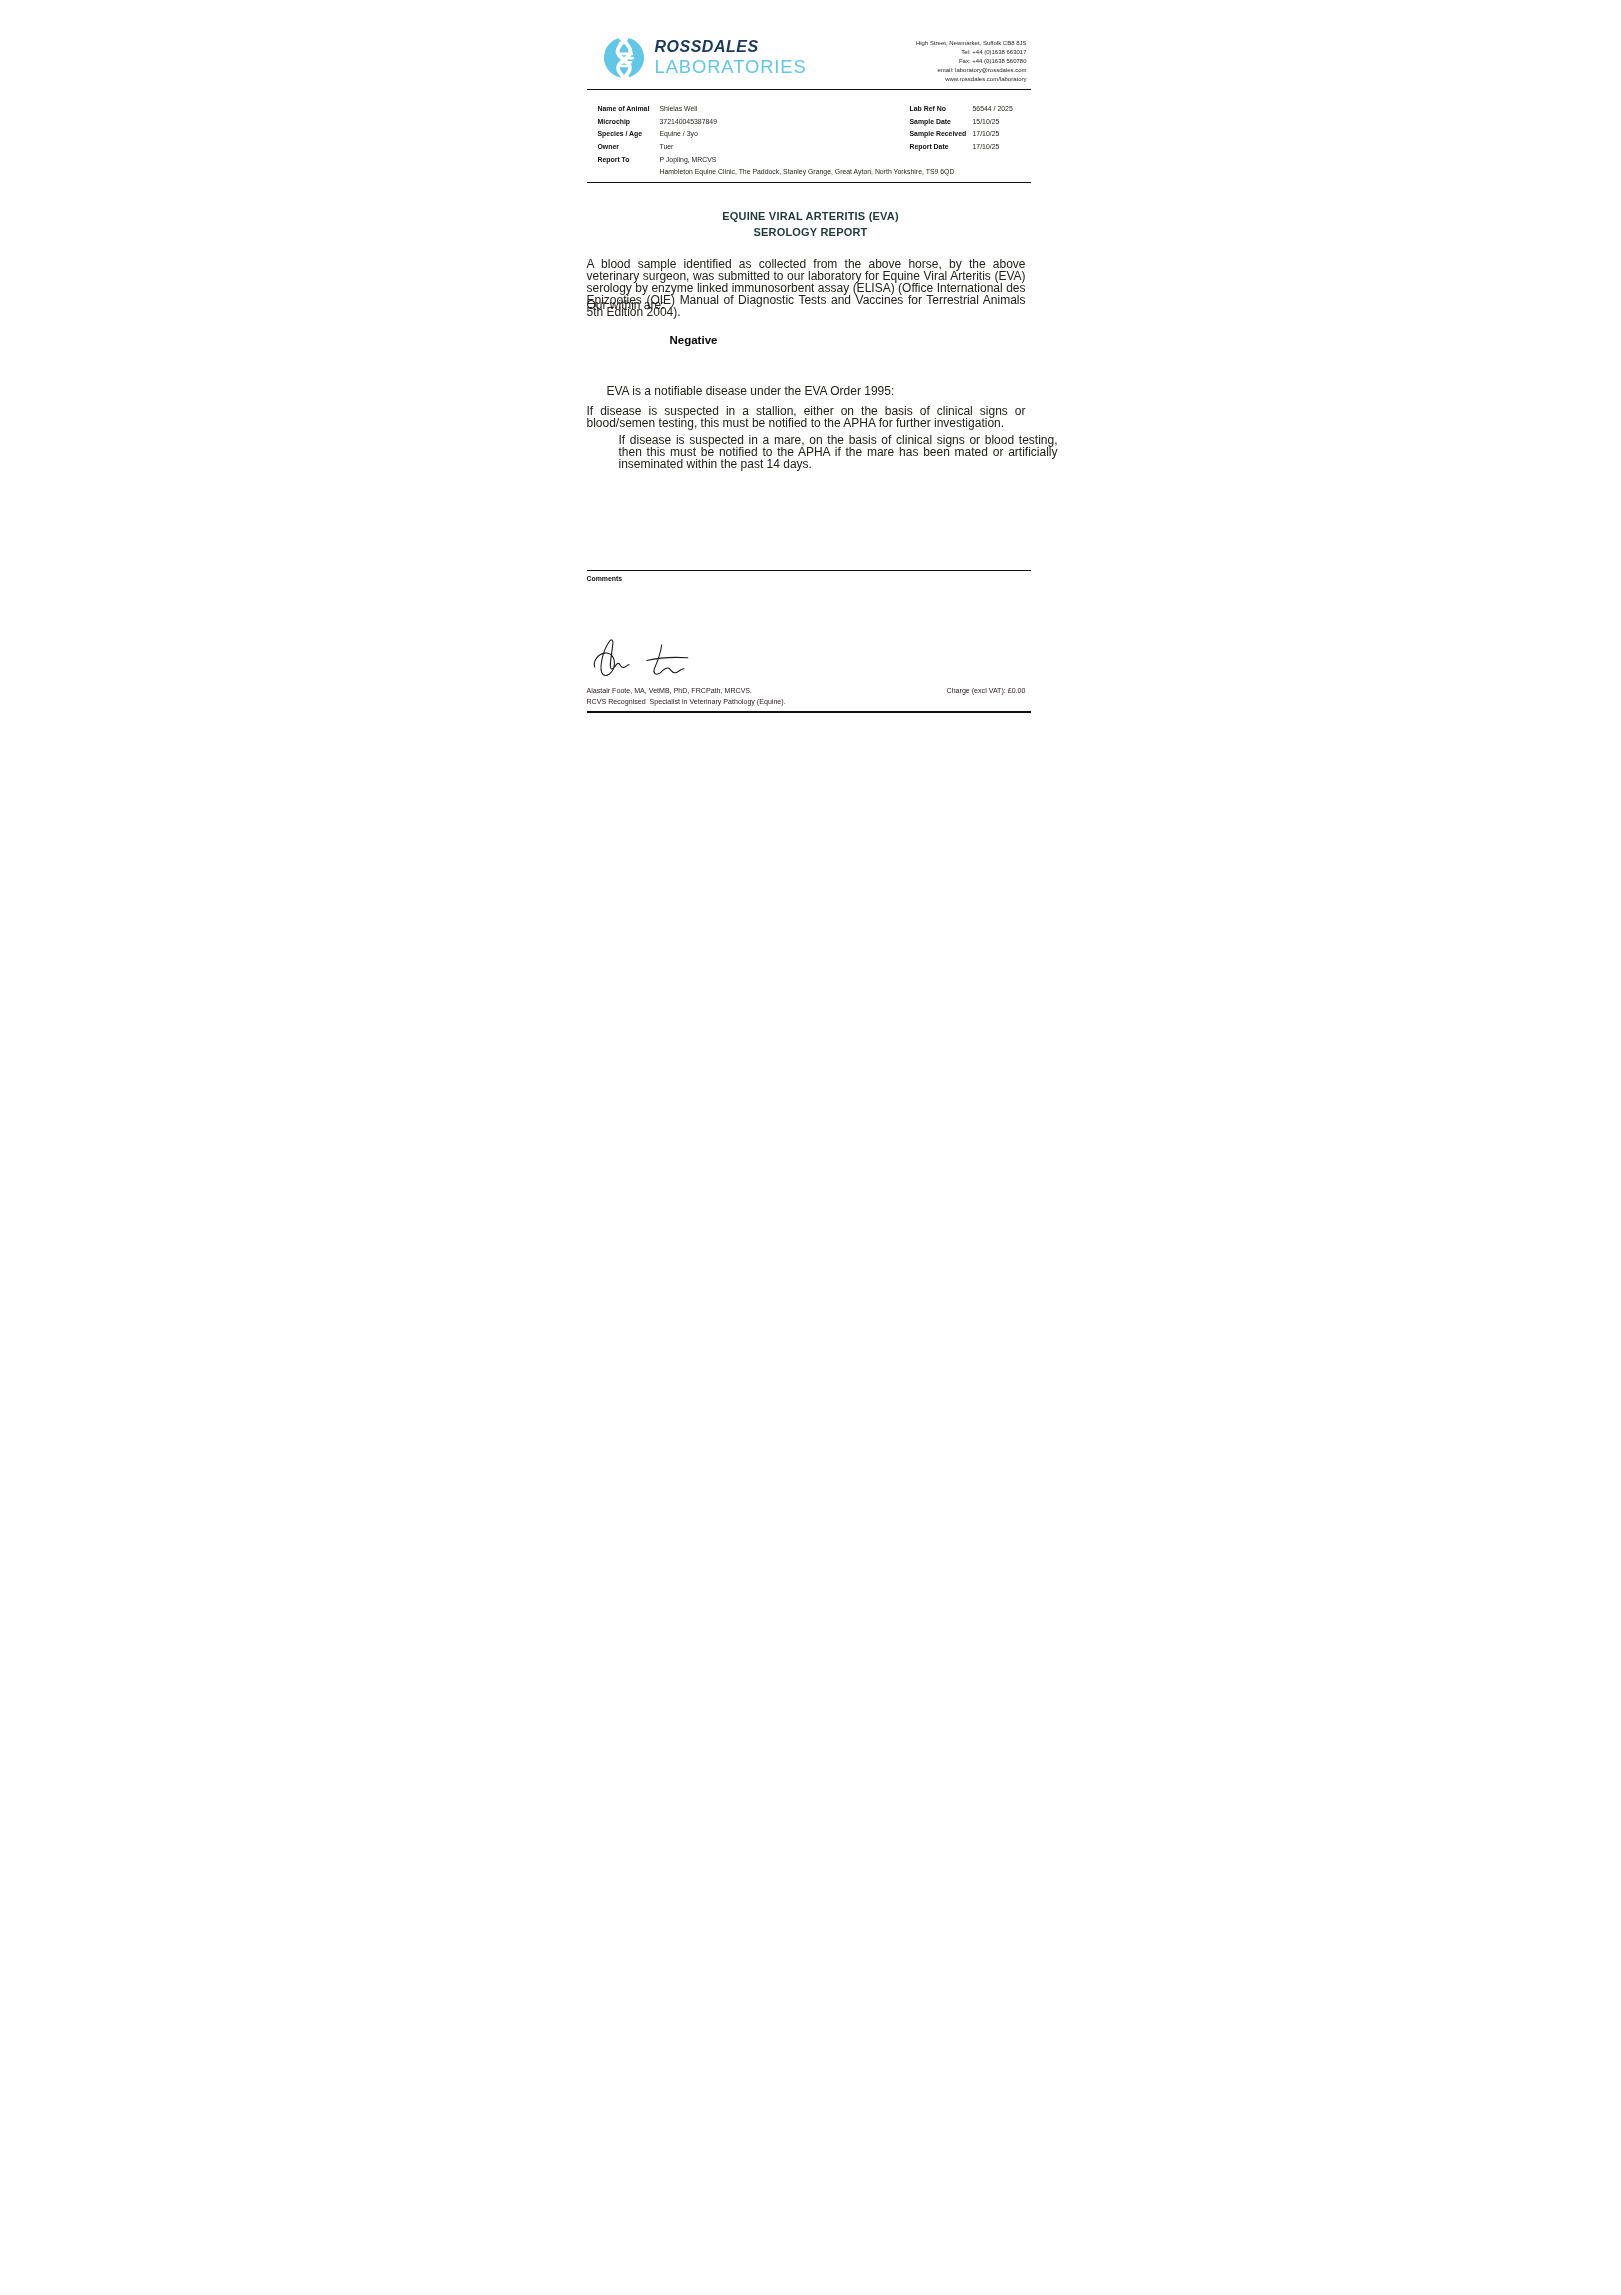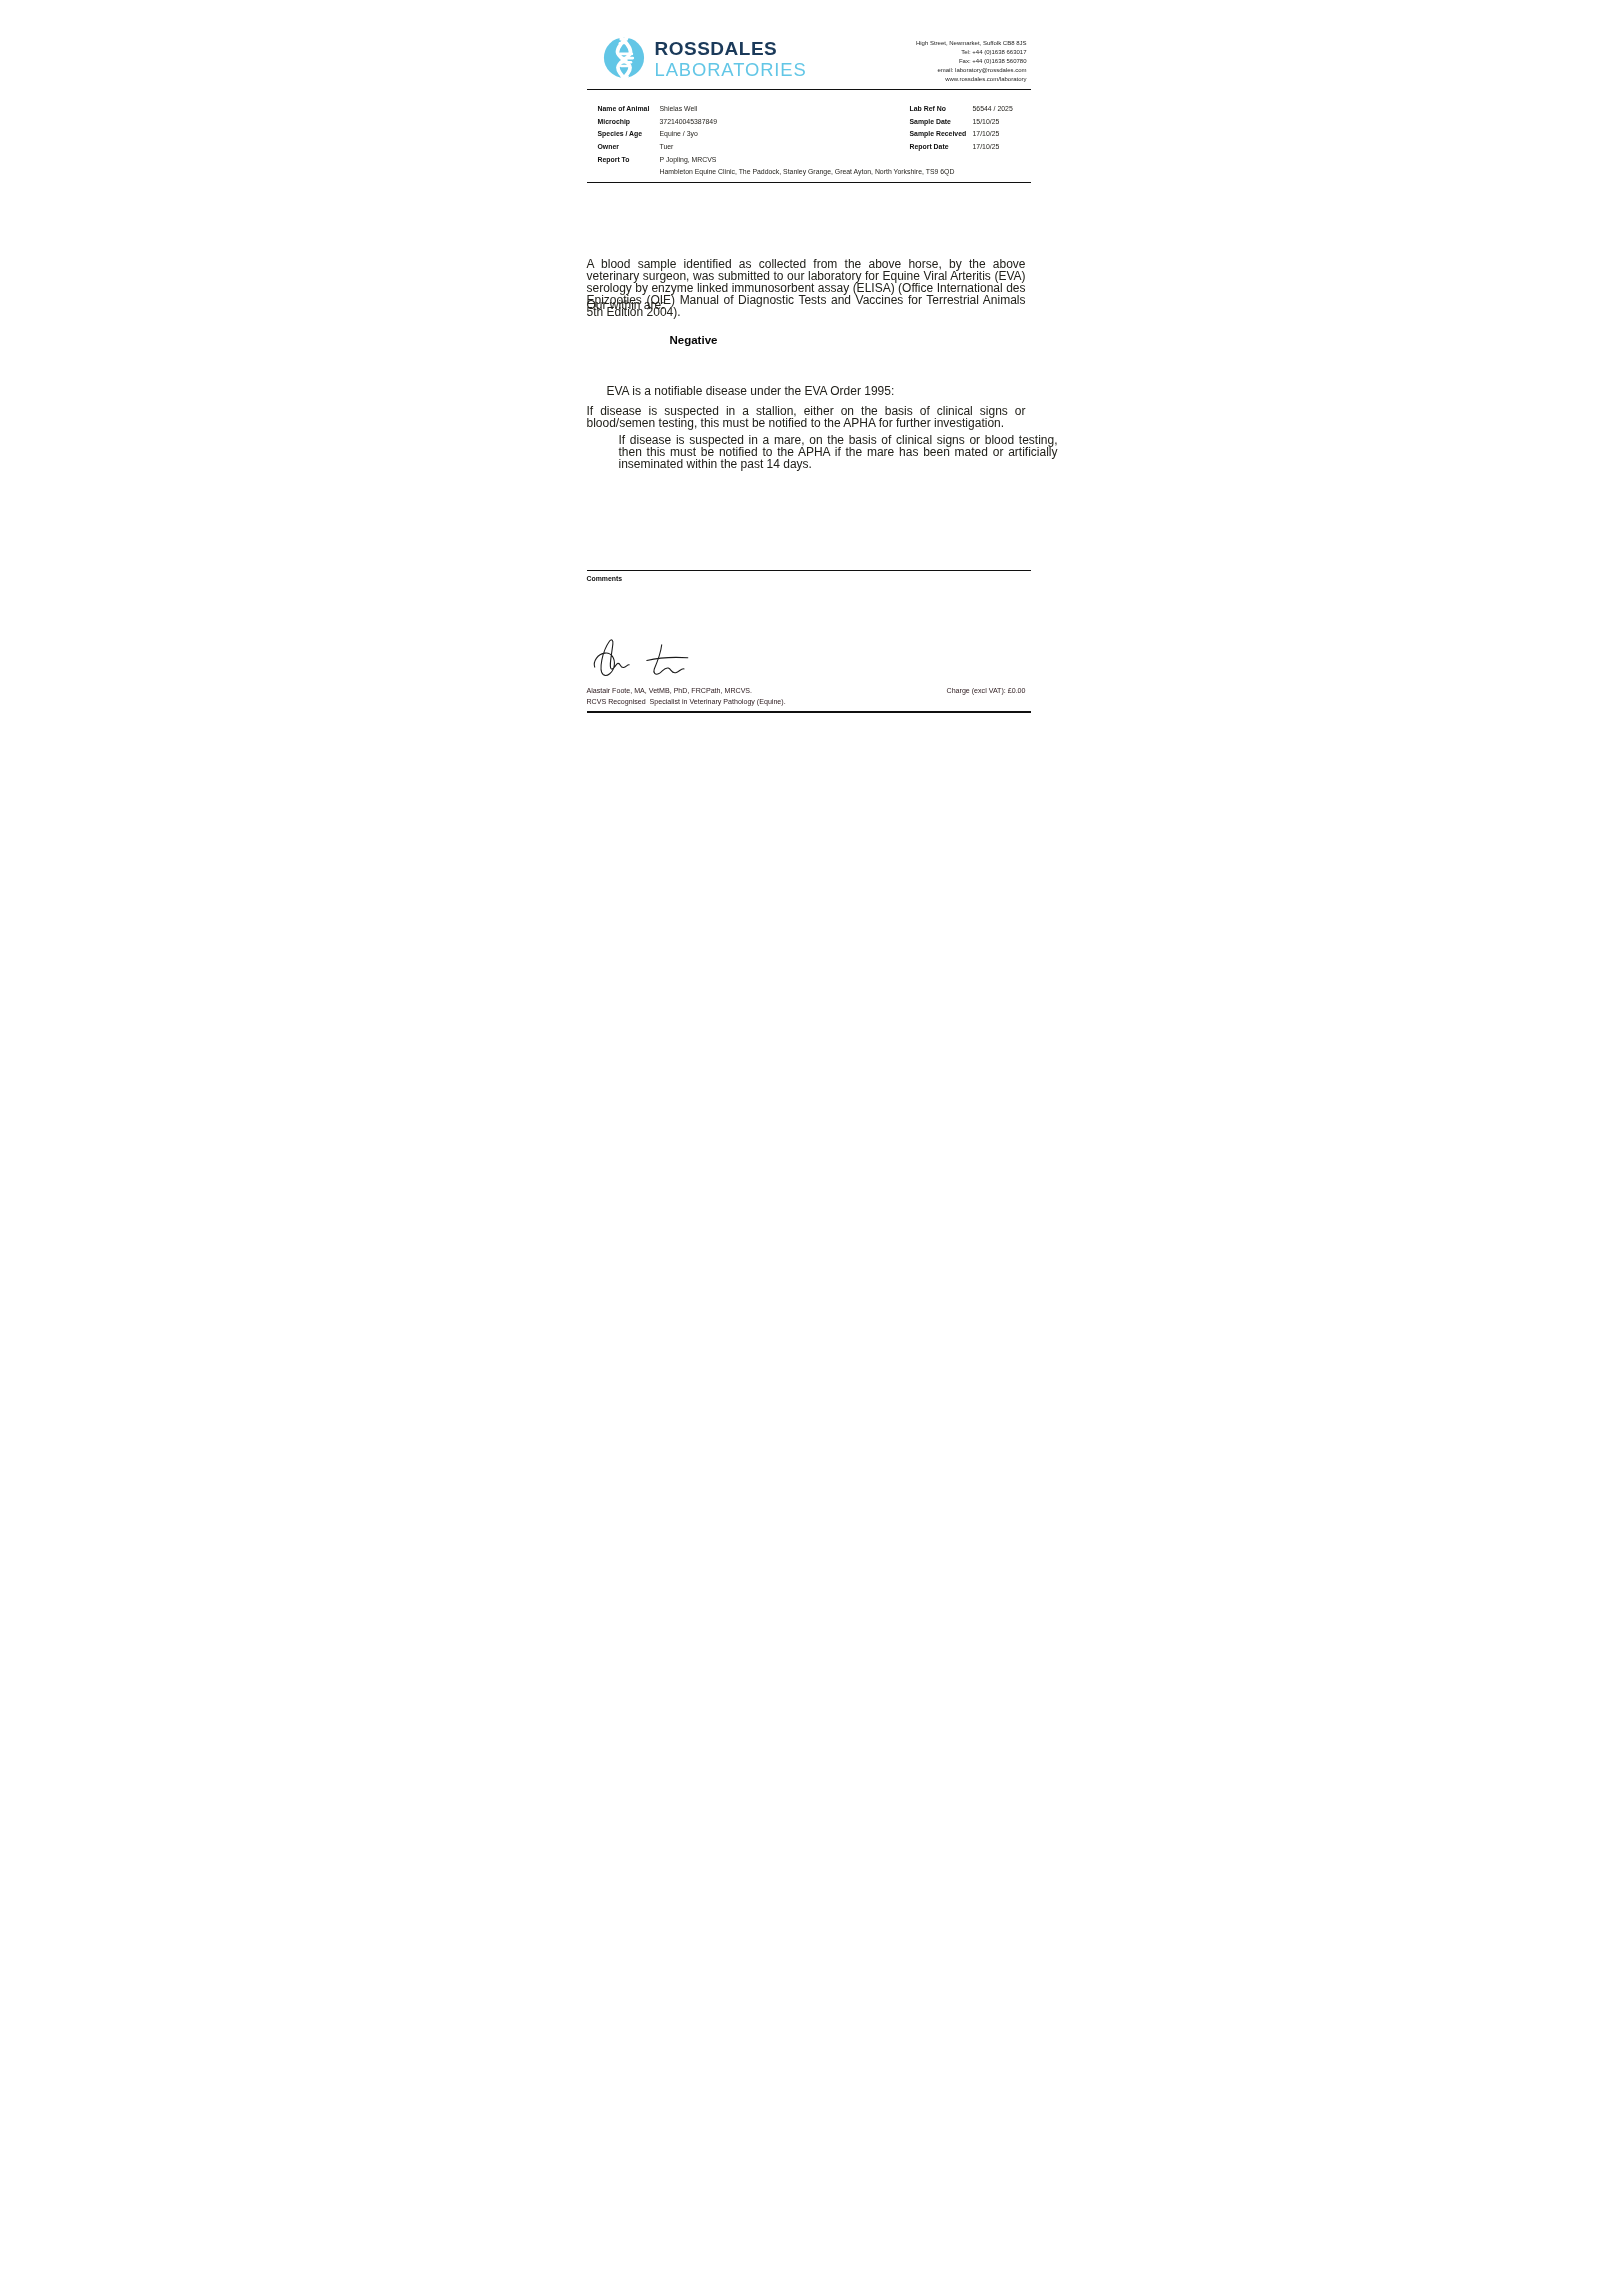--- a/index.html
+++ b/index.html
@@ -10,21 +10,21 @@
     background:#ffffff;
     font-family:"Liberation Sans", sans-serif;
     color:#21201b;
     overflow:hidden;
   }
   .rule{position:absolute;left:36px;width:444px;height:1.4px;background:#101010;}
   
   .logo-icon{position:absolute;left:52px;top:34px;width:42px;height:51px;}
   .wordmark{position:absolute;left:104px;top:39px;line-height:1;}
   .wordmark .row1{
-    font-size:19px;font-weight:bold;color:#1b3a5a;letter-spacing:0.5px;
+    font-size:16px;font-weight:bold;color:#1b3a5a;letter-spacing:0.5px;font-style:italic;
   }
   .wordmark .row2{
     font-size:18.4px;font-weight:500;color:#62c6e6;letter-spacing:0.9px;margin-top:3.2px;
   }
   .contact{
     position:absolute;right:44px;top:39px;text-align:right;
     font-size:6px;line-height:9px;color:#1d1d1d;
   }
   
   .details{position:absolute;left:0;top:0;width:100%;font-size:6.9px;}
@@ -116,20 +116,24 @@
     <span class="val" style="left:422px;top:143px;">17/10/25</span>
 
     <span class="lbl" style="left:47px;top:156px;">Report To</span>
     <span class="val" style="left:109px;top:156px;">P Jopling, MRCVS</span>
 
     <span class="val" style="left:109px;top:168px;">Hambleton Equine Clinic, The Paddock, Stanley Grange, Great Ayton, North Yorkshire, TS9 6QD</span>
   </div>
 
   <div class="rule" style="top:182px;"></div>
 
+  <div class="title">
+    <div>EQUINE VIRAL ARTERITIS (EVA)</div>
+    <div>SEROLOGY REPORT</div>
+  </div>
 
   <div class="para just" style="top:258px;">A blood sample identified as collected from the above horse, by the above veterinary surgeon, was submitted to our laboratory for Equine Viral Arteritis (EVA) serology by enzyme linked immunosorbent assay (ELISA) (Office International des Epizooties (OIE) Manual of Diagnostic Tests and Vaccines for Terrestrial Animals 5th Edition 2004).</div>
 
   <div class="para" style="top:299px;">Our within are:</div>
 
   <div class="result">Negative</div>
 
   <div class="para" style="top:385px;margin-left:20px;">EVA is a notifiable disease under the EVA Order 1995:</div>
 
   <div class="para just" style="top:405px;">If disease is suspected in a stallion, either on the basis of clinical signs or blood/semen testing, this must be notified to the APHA for further investigation.</div>

